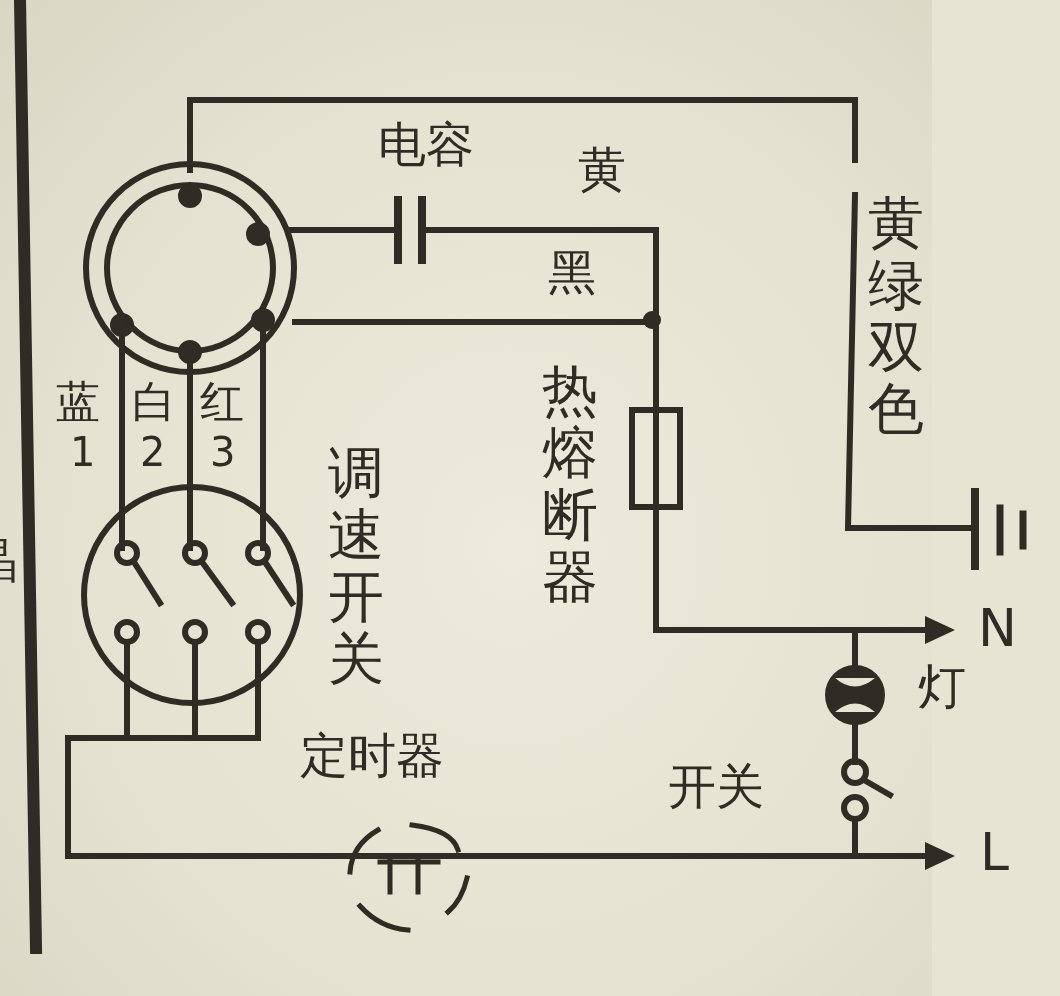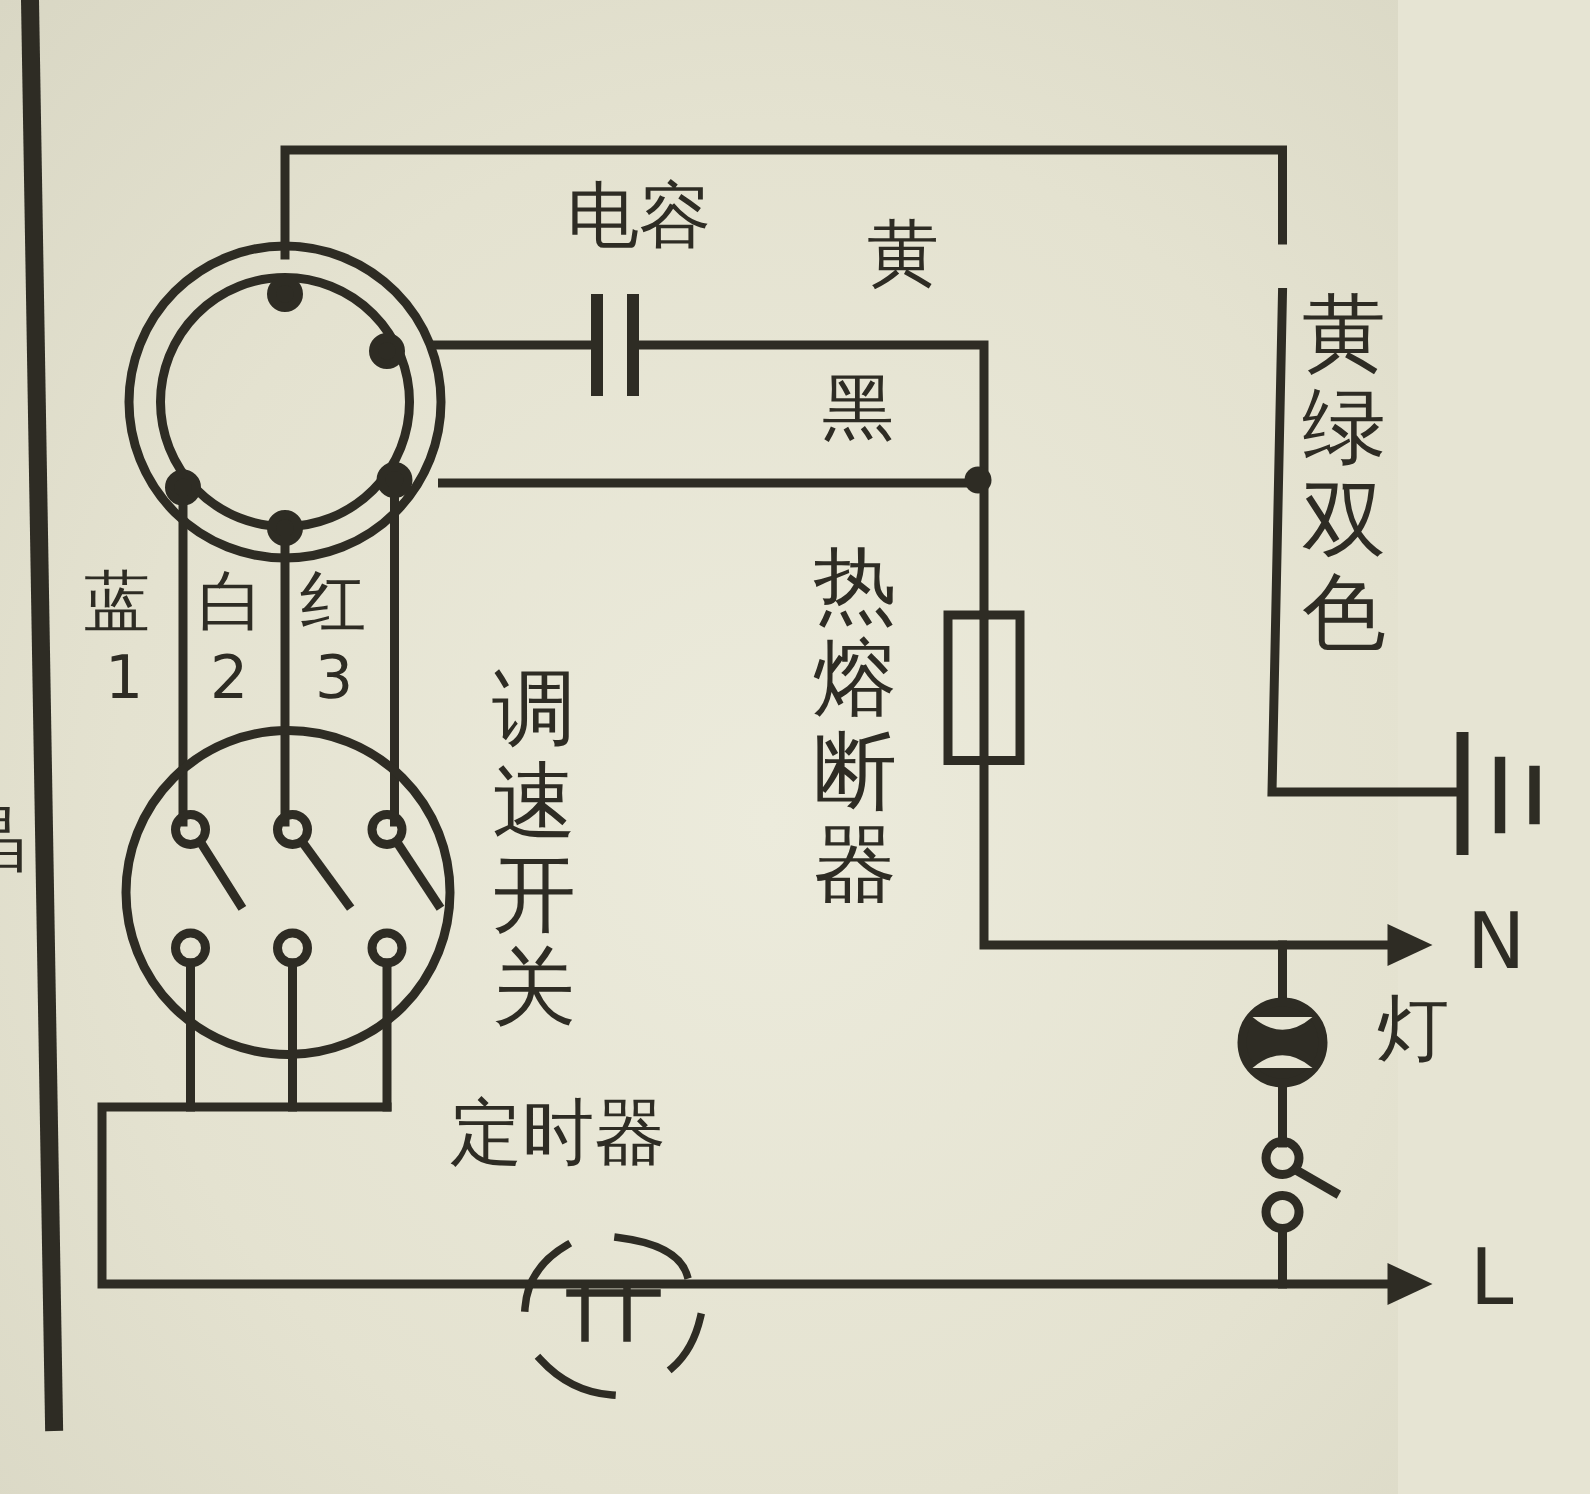--- a/index.html
+++ b/index.html
@@ -136,20 +136,21 @@
 
   <div class="lbl vert" style="left:326px;top:442px;">
     <span>调</span>
     <span>速</span>
     <span>开</span>
     <span>关</span>
   </div>
 
   <div class="lbl h" style="left:300px;top:731px;">定时器</div>
   <div class="lbl h" style="left:918px;top:662px;">灯</div>
+  <div class="lbl h" style="left:668px;top:762px;">开关</div>
   <div class="lbl" style="left:978px;top:602px;font-size:52px;">N</div>
   <div class="lbl" style="left:980px;top:826px;font-size:52px;">L</div>
   <div class="lbl" style="left:-30px;top:536px;font-size:48px;">晶</div>
 
   <div class="lbl" style="left:56px;top:380px;font-size:44px;">蓝</div>
   <div class="lbl" style="left:70px;top:432px;font-size:40px;">1</div>
   <div class="lbl" style="left:132px;top:380px;font-size:44px;">白</div>
   <div class="lbl" style="left:140px;top:432px;font-size:40px;">2</div>
   <div class="lbl" style="left:200px;top:380px;font-size:44px;">红</div>
   <div class="lbl" style="left:210px;top:432px;font-size:40px;">3</div>

